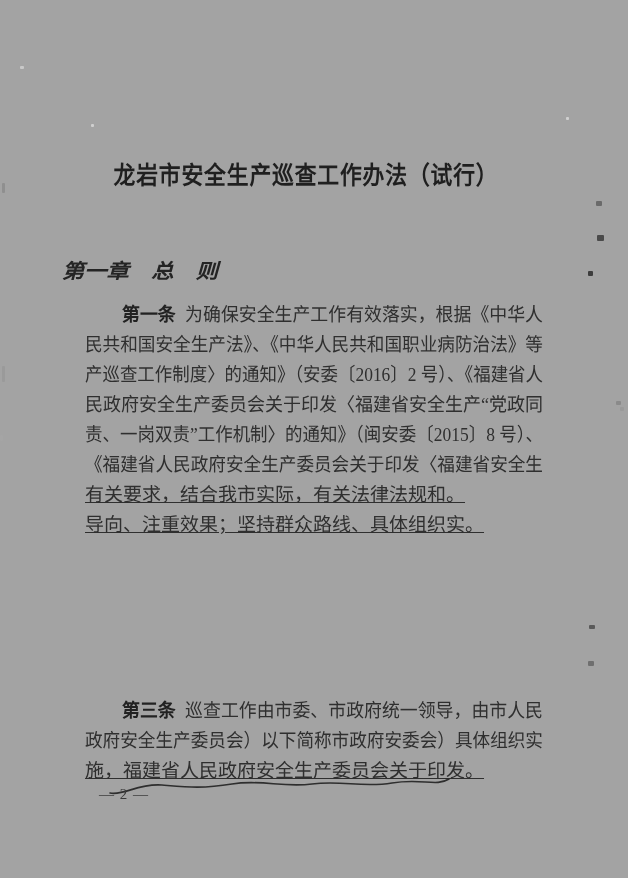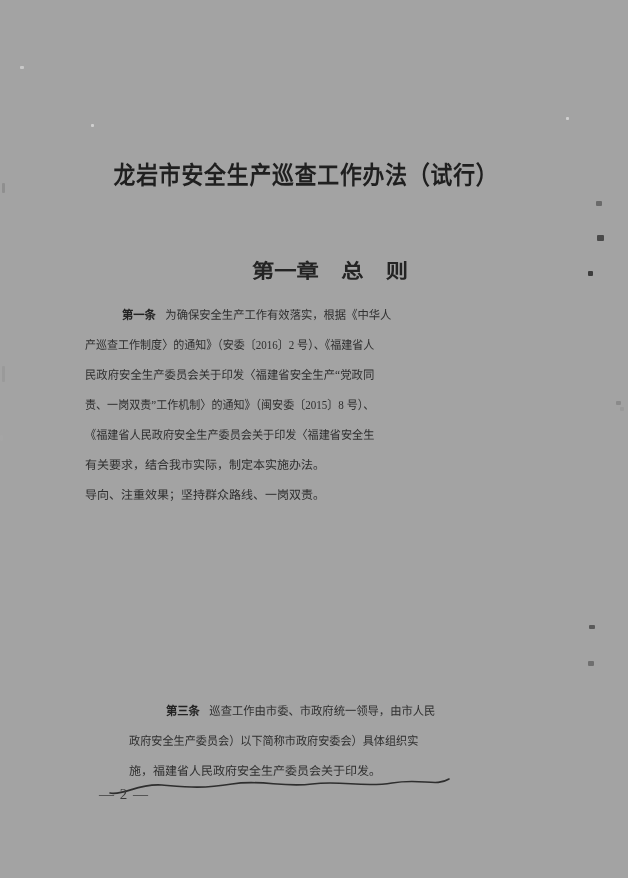--- a/index.html
+++ b/index.html
@@ -23,34 +23,34 @@
     position:absolute;left:85px;top:155px;width:440px;
     text-align:center;white-space:nowrap;
   }
   .title-text{
     display:inline-block;
     font-family:"Liberation Sans","DejaVu Sans",sans-serif;
     font-weight:700;font-size:25px;color:#1f1f1f;letter-spacing:1px;
   }
   
   .chap-wrap{
-    position:absolute;left:85px;text-align:center;white-space:nowrap;
+    position:absolute;left:70px;white-space:nowrap;font-style:italic;
   }
   .chap1{top:255px;width:490px;}
   .chap2{top:650px;width:450px;}
   .chap-text{
     display:inline-block;
     font-family:"Liberation Sans","DejaVu Sans",sans-serif;
     font-weight:700;font-size:20px;color:#242424;
   }
   
   .textblock{position:absolute;left:85px;width:458px;}
   .block1{top:300px;}
-  .block3{top:696px;margin-left:44px;}
-  .line{height:30px;line-height:30px;white-space:nowrap;font-size:12px;}
+  .block3{top:696px;}
+  .line{height:30px;line-height:30px;white-space:nowrap;font-size:19px;text-decoration:underline;}
   .line.indent{padding-left:37px;}
   .fit{display:inline-block;}
   .lbl{
     font-family:"Liberation Sans","DejaVu Sans",sans-serif;
     font-weight:700;color:#222;margin-right:10px;
   }
   
   .wavy{position:absolute;left:104px;top:774px;}
   
   .pagenum{
@@ -83,26 +83,27 @@
   </div>
 
   <div class="chap-wrap chap1">
     <span class="chap-text" style="transform-origin: center center; transform: scaleX(1.11429);">第一章　总　则</span>
   </div>
 
   <div class="textblock block1">
     <div class="line indent">
       <span class="fit" style="transform-origin: left center; transform: scaleX(0.941769);"><b class="lbl">第一条</b><span>为确保安全生产工作有效落实，根据《中华人</span></span>
     </div>
+    <div class="line"><span class="fit" style="transform-origin: left center; transform: scaleX(0.927096);">民共和国安全生产法》、《中华人民共和国职业病防治法》等</span></div>
     <div class="line"><span class="fit" style="transform-origin: left center; transform: scaleX(0.918267);">产巡查工作制度〉的通知》（安委〔2016〕2 号）、《福建省人</span></div>
     <div class="line"><span class="fit" style="transform-origin: left center; transform: scaleX(0.947382);">民政府安全生产委员会关于印发〈福建省安全生产“党政同</span></div>
     <div class="line"><span class="fit" style="transform-origin: left center; transform: scaleX(0.920256);">责、一岗双责”工作机制〉的通知》（闽安委〔2015〕8 号）、</span></div>
     <div class="line"><span class="fit" style="transform-origin: left center; transform: scaleX(0.927096);">《福建省人民政府安全生产委员会关于印发〈福建省安全生</span></div>
-    <div class="line"><span>有关要求，结合我市实际，制定本实施办法。</span></div>
-    <div class="line"><span>导向、注重效果；坚持群众路线、一岗双责。</span></div>
+    <div class="line"><span>有关要求，结合我市实际，有关法律法规和。</span></div>
+    <div class="line"><span>导向、注重效果；坚持群众路线、具体组织实。</span></div>
   </div>
 
 
   <div class="textblock block3">
     <div class="line indent">
       <span class="fit" style="transform-origin: left center; transform: scaleX(0.941769);"><b class="lbl">第三条</b><span>巡查工作由市委、市政府统一领导，由市人民</span></span>
     </div>
     <div class="line"><span class="fit" style="transform-origin: left center; transform: scaleX(0.927096);">政府安全生产委员会）以下简称市政府安委会）具体组织实</span></div>
     <div class="line"><span>施，福建省人民政府安全生产委员会关于印发。</span></div>
   </div>

